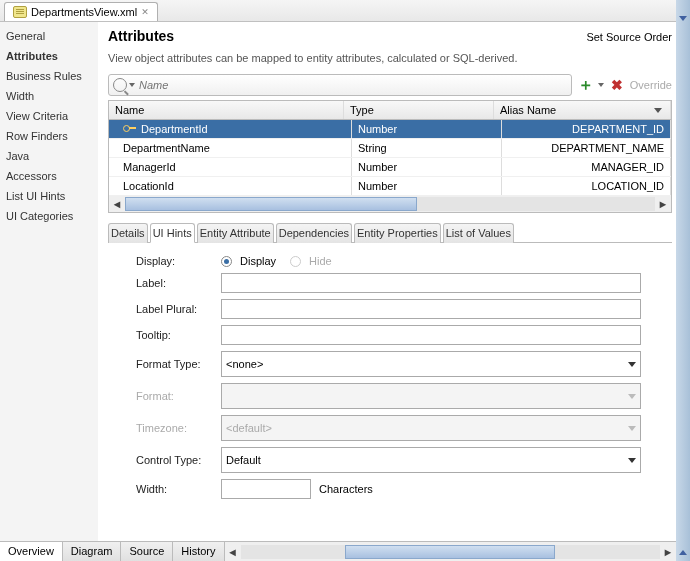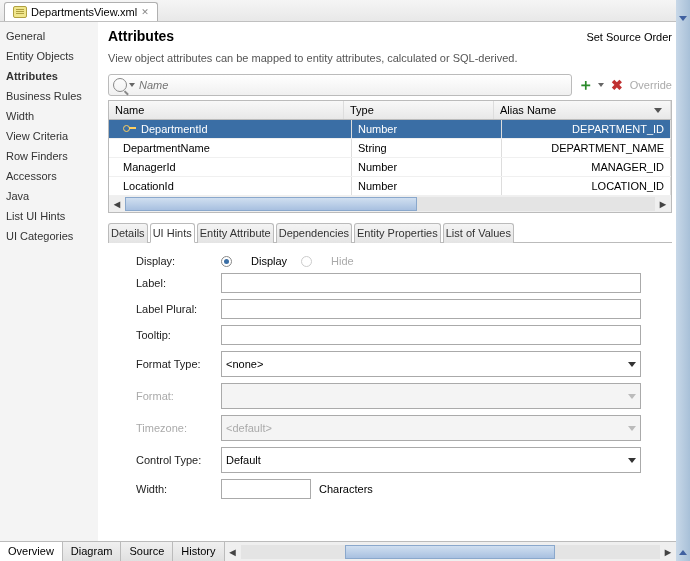--- a/index.html
+++ b/index.html
@@ -68,21 +68,21 @@
 .subtab { background:linear-gradient(#f4f4f4,#e4e4e4); border:1px solid #bbb; border-bottom:none; border-radius:3px 3px 0 0; padding:3px 2px; cursor:pointer; color:#333;}
 .subtab.active { background:#fff; font-weight:normal; position:relative; z-index:2; border-bottom:1px solid #fff;}
 .subtabs-under { height:1px; background:#bbb; margin-top:-1px; margin-right:18px;}
 
 
 .form { margin:12px 0 0 28px; }
 .frow { display:flex; align-items:center; margin-bottom:6px; }
 .flabel { width:85px; color:#222; }
 .flabel.dis { color:#aaa; }
 .radio-wrap { display:flex; gap:14px; align-items:center;}
-.radio { display:flex; align-items:flex-end; gap:19px; }
+.radio { display:flex; align-items:flex-end; gap:8px; }
 .radio .dot { width:11px; height:11px; border:1px solid #888; border-radius:50%; display:flex; align-items:center; justify-content:center;}
 .radio .dot.on:after { content:""; width:5px; height:5px; background:#3a6ea5; border-radius:50%;}
 .radio.dis { color:#aaa;}
 .radio.dis .dot { border-color:#ccc;}
 .text-in { border:1px solid #aaa; height:20px; padding:2px 4px; width:420px; background:#fff;}
 .select { border:1px solid #aaa; height:20px; padding:12px 4px; width:420px; background:#fff; display:flex; justify-content:space-between; align-items:center;}
 .select.dis { background:#f4f4f4; color:#aaa;}
 .sel-arrow { width:0;height:0;border-left:4px solid transparent;border-right:4px solid transparent;border-top:5px solid #333;}
 .select.dis .sel-arrow { border-top-color:#bbb;}
 .short-in { width:90px; }
@@ -109,28 +109,27 @@
   <div class="file-tab">
     <span class="file-icon"></span>
     <span>DepartmentsView.xml</span>
     <span class="x">✕</span>
   </div>
 </div>
 
 <div class="main">
   <div class="sidebar">
     <div class="side-item">General</div>
-    <div class="side-item">Entity Objects</div>
     <div class="side-item active">Attributes</div>
     <div class="side-item">Business Rules</div>
     <div class="side-item">Width</div>
     <div class="side-item">View Criteria</div>
     <div class="side-item">Row Finders</div>
+    <div class="side-item">Java</div>
     <div class="side-item">Accessors</div>
-    <div class="side-item">Java</div>
     <div class="side-item">List UI Hints</div>
     <div class="side-item">UI Categories</div>
   </div>
 
   <div class="content">
     <div class="help-strip" style="position:absolute; top:-24px; right:0; width:100%;">
     </div>
 
     <div class="heading">
       <h2>Attributes</h2>

